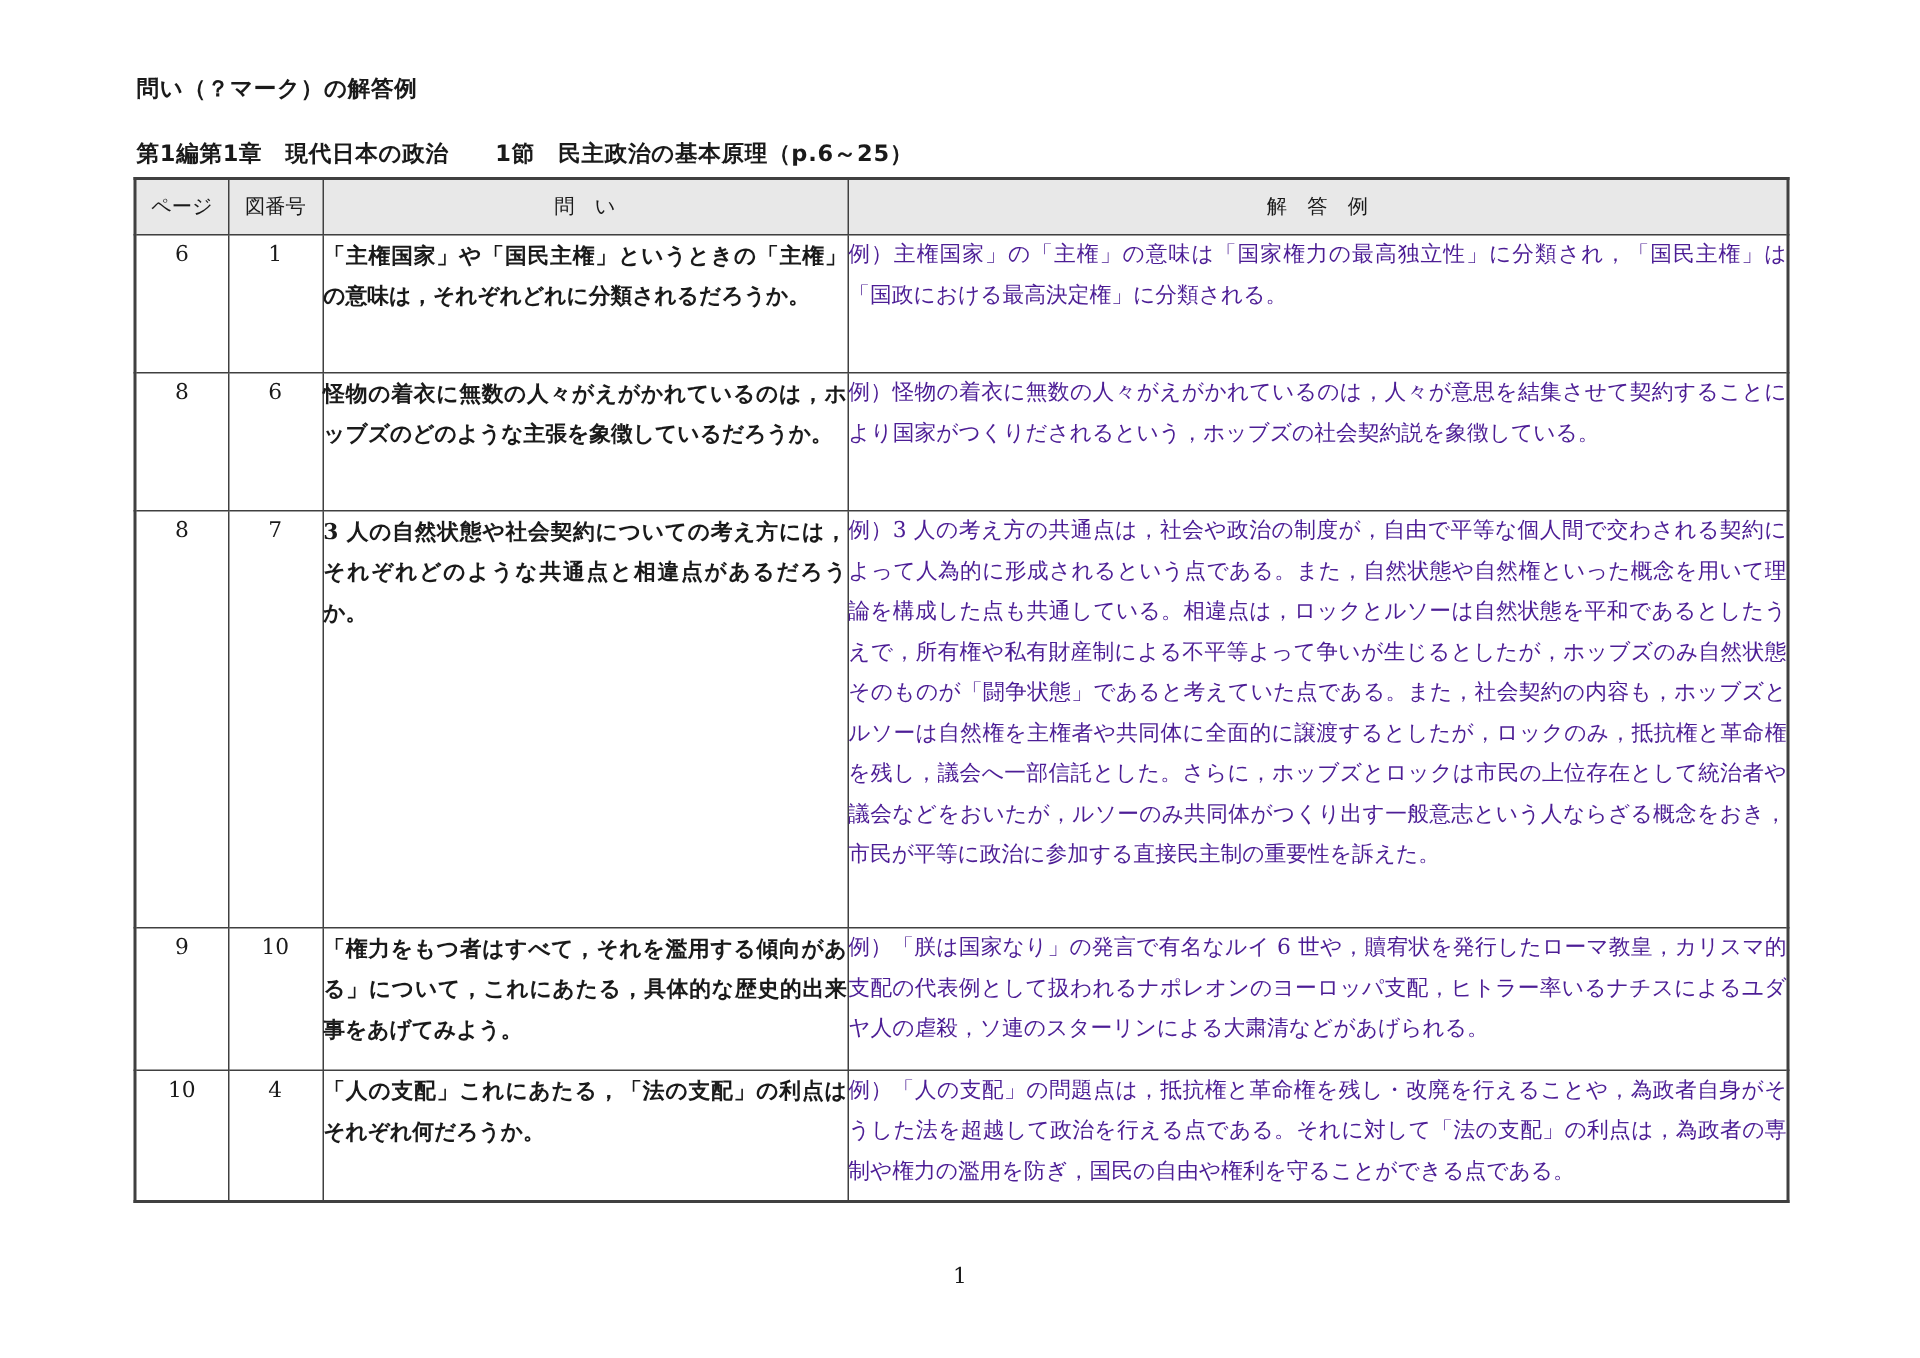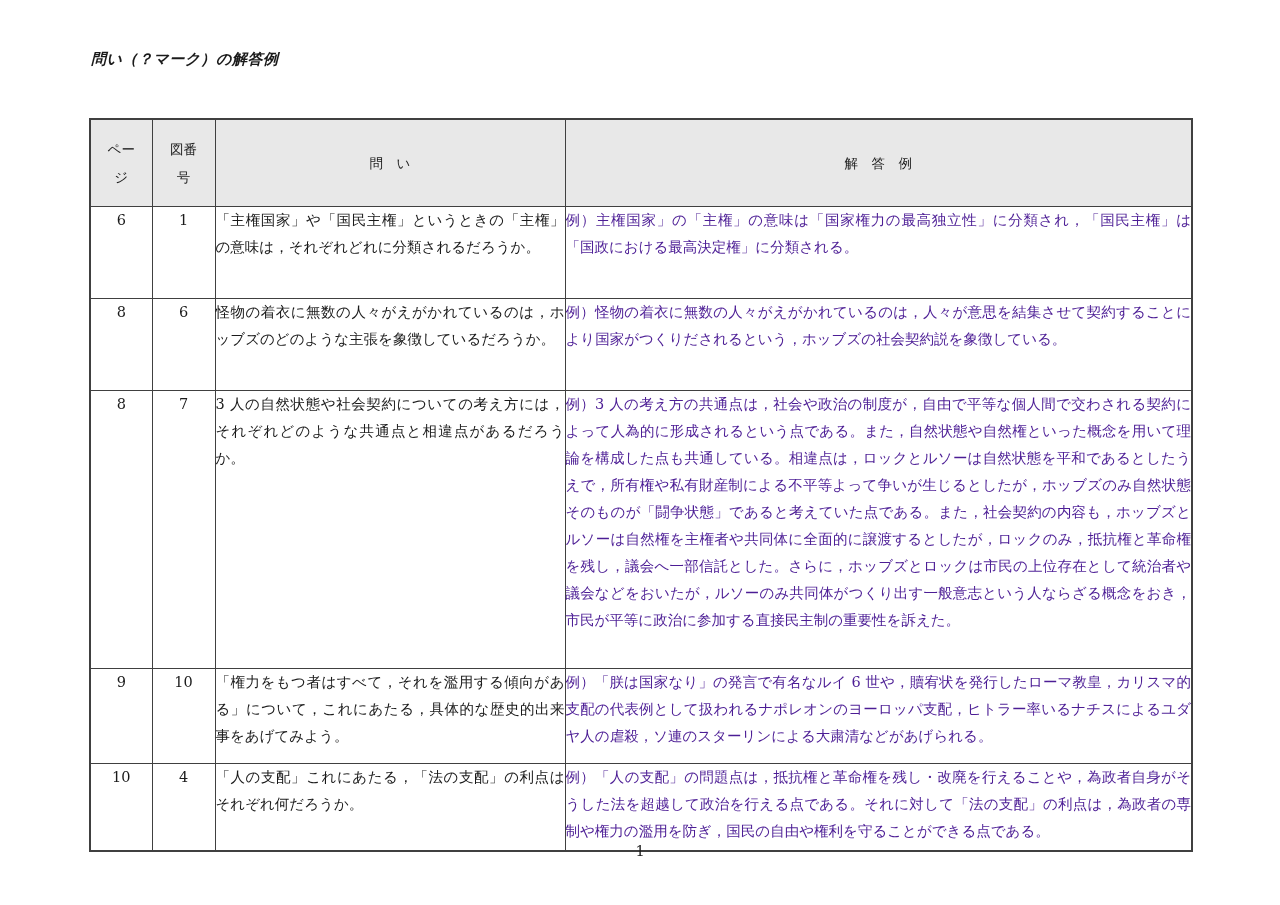--- a/index.html
+++ b/index.html
@@ -18,21 +18,20 @@
   }
   .doc-title {
     position: absolute;
     left: 91px;
     top: 50px;
     font-family: "DejaVu Sans", "Liberation Sans", sans-serif;
     font-weight: bold;
     font-size: 15px;
     letter-spacing: 0.5px;
     white-space: nowrap;
-    font-style: italic;
   }
   .doc-subtitle {
     position: absolute;
     left: 91px;
     top: 93px;
     font-family: "DejaVu Sans", "Liberation Sans", sans-serif;
     font-weight: bold;
     font-size: 15px;
     letter-spacing: 0.5px;
     white-space: nowrap;
@@ -54,30 +53,31 @@
     padding: 0;
   }
   table.qa thead th {
     background: #e8e8e8;
     font-weight: normal;
     font-size: 13.5px;
     height: 28px;
     line-height: 28px;
     text-align: center;
     vertical-align: middle;
-    padding: 15px;
+    padding: 4px;
   }
   td.num {
     text-align: center;
     padding-top: 5px;
     font-size: 14.5px;
   }
   td.q {
     padding: 5px 4px 2px 8px;
     text-align: justify;
+    font-weight: bold;
   }
   td.a {
     padding: 5px 5px 2px 6px;
     text-align: justify;
     color: #4c1d95;
   }
   tr.r1 { height: 92px; }
   tr.r2 { height: 92px; }
   tr.r3 { height: 278px; }
   tr.r4 { height: 95px; }
@@ -92,20 +92,21 @@
     color: #1a1a1a;
   }
 </style>
 </head>
 <body>
 
 <div class="page">
 
   <div class="doc-title">問い（？マーク）の解答例</div>
 
+  <div class="doc-subtitle">第1編第1章　現代日本の政治　　1節　民主政治の基本原理（p.6～25）</div>
 
   <table class="qa">
     <colgroup>
       <col style="width:62px">
       <col style="width:63px">
       <col style="width:350px">
       <col>
     </colgroup>
     <thead>
       <tr>

